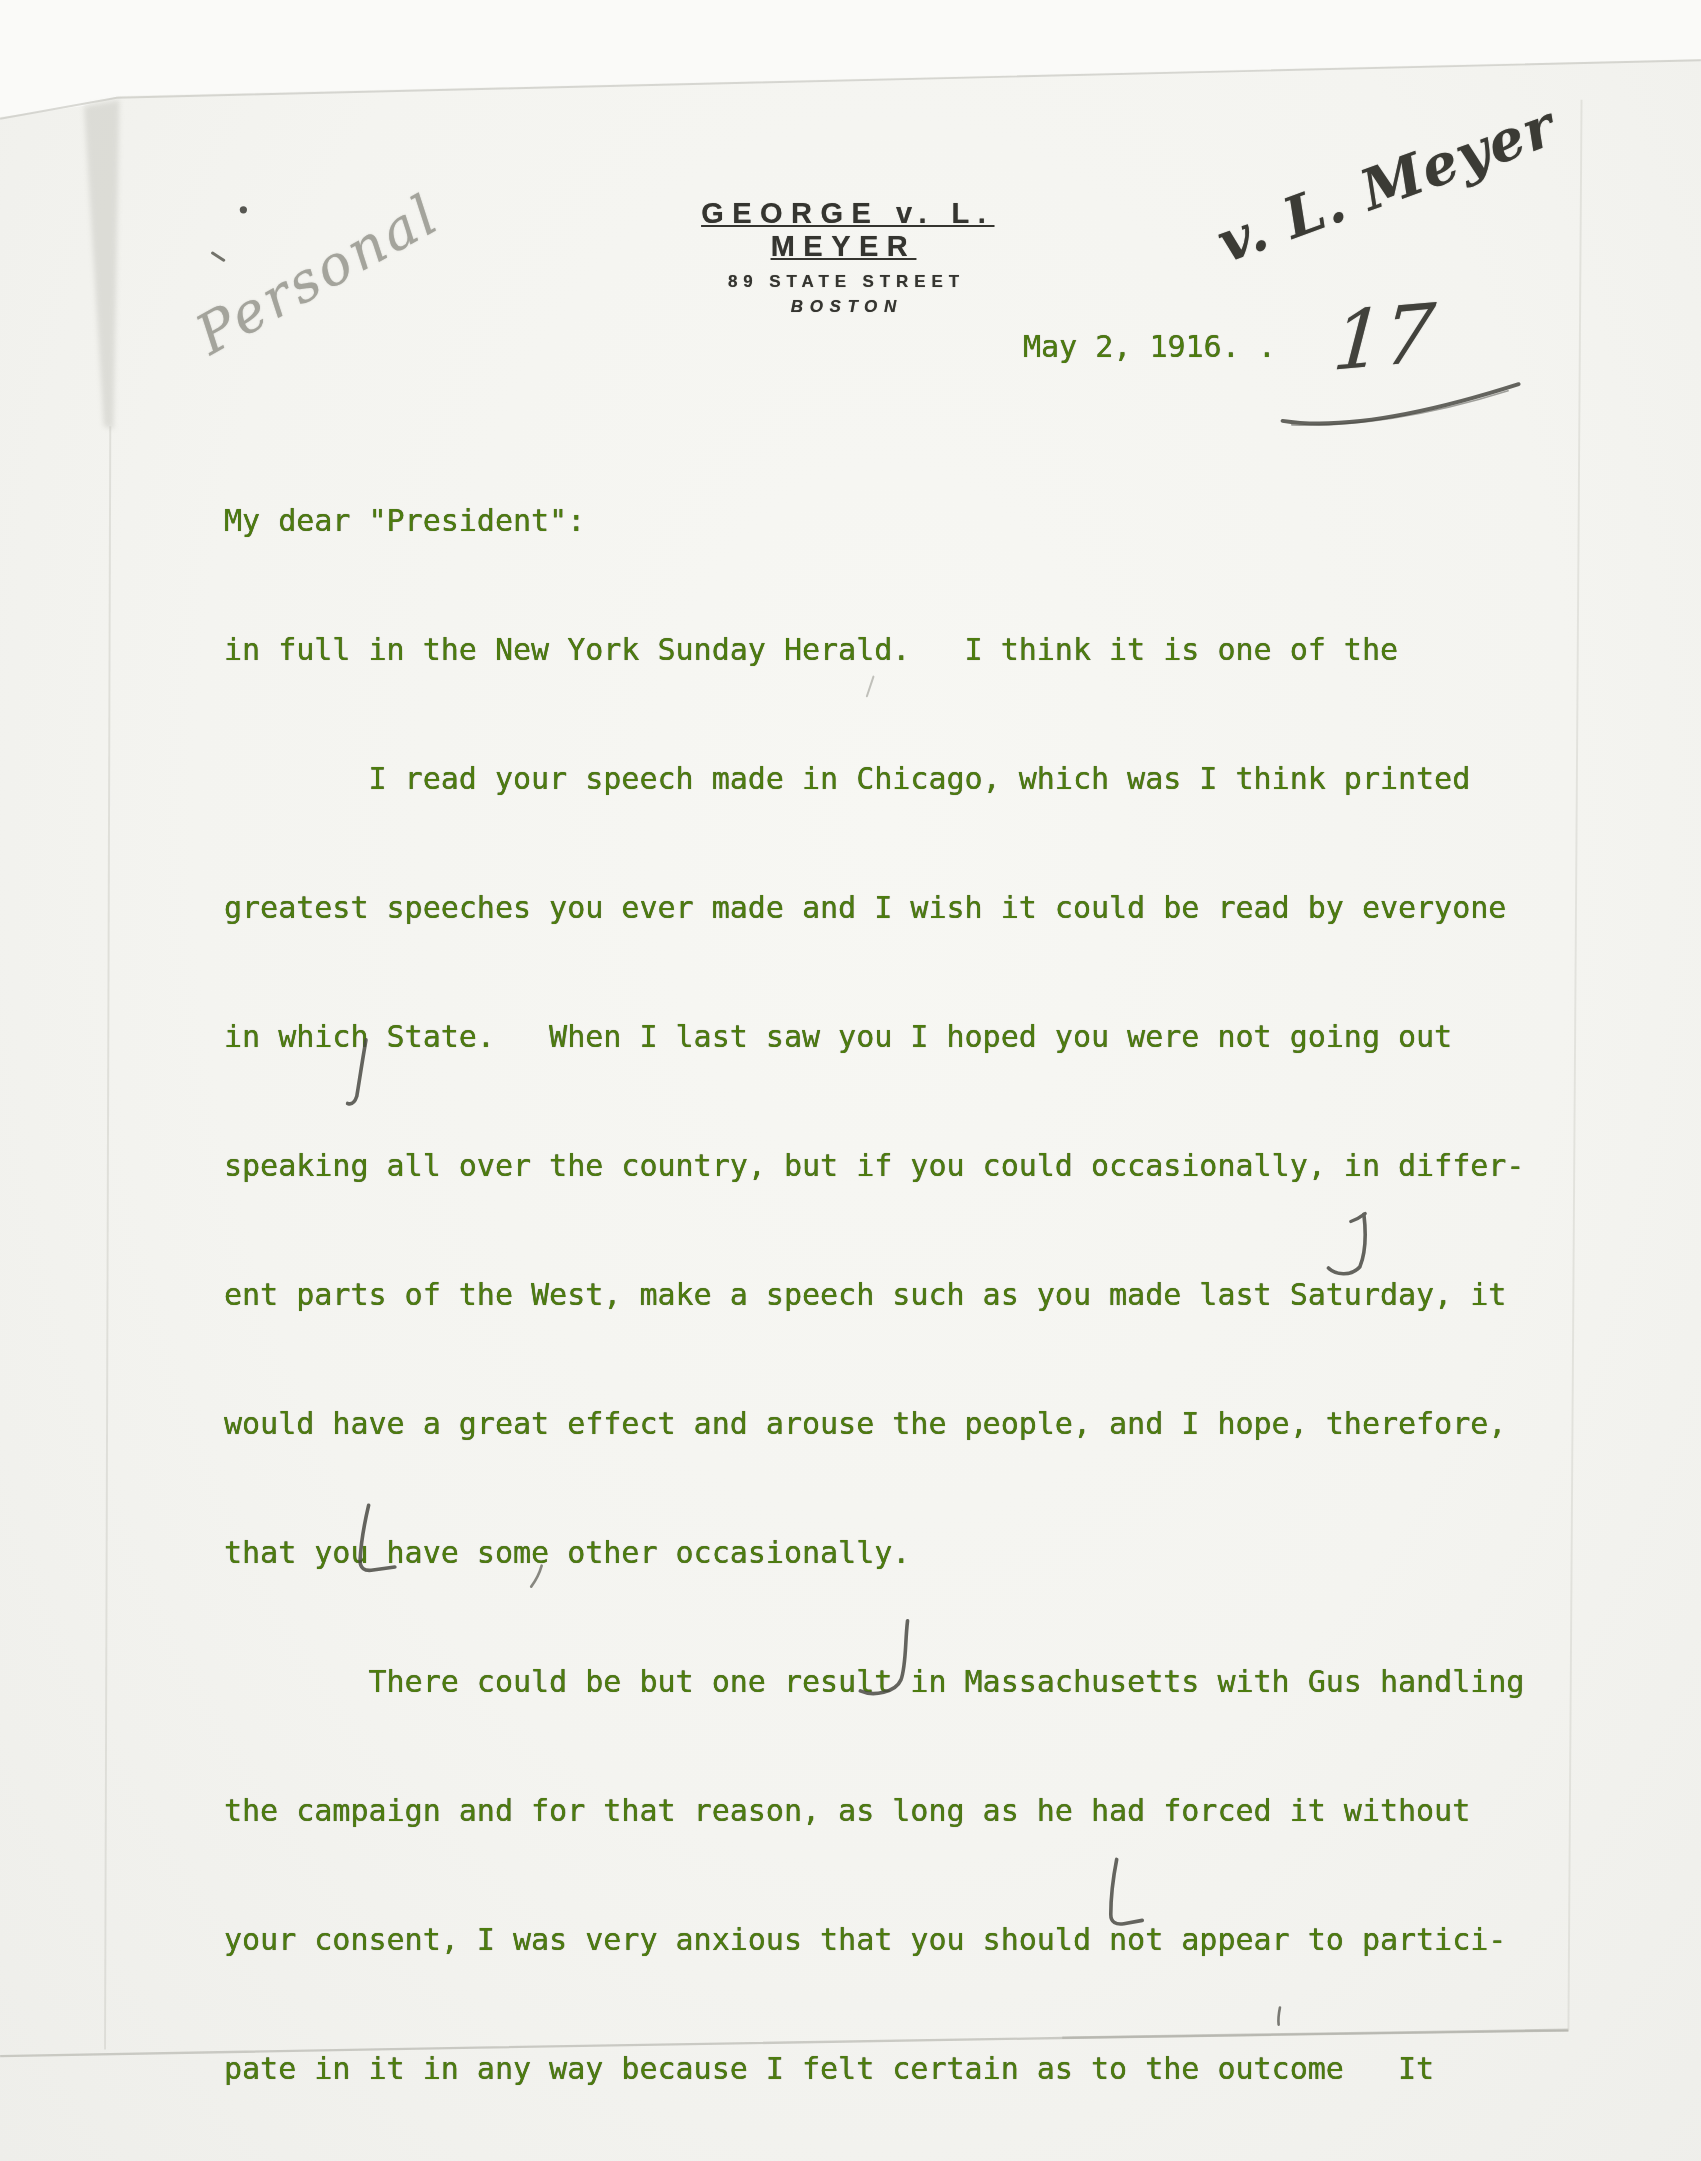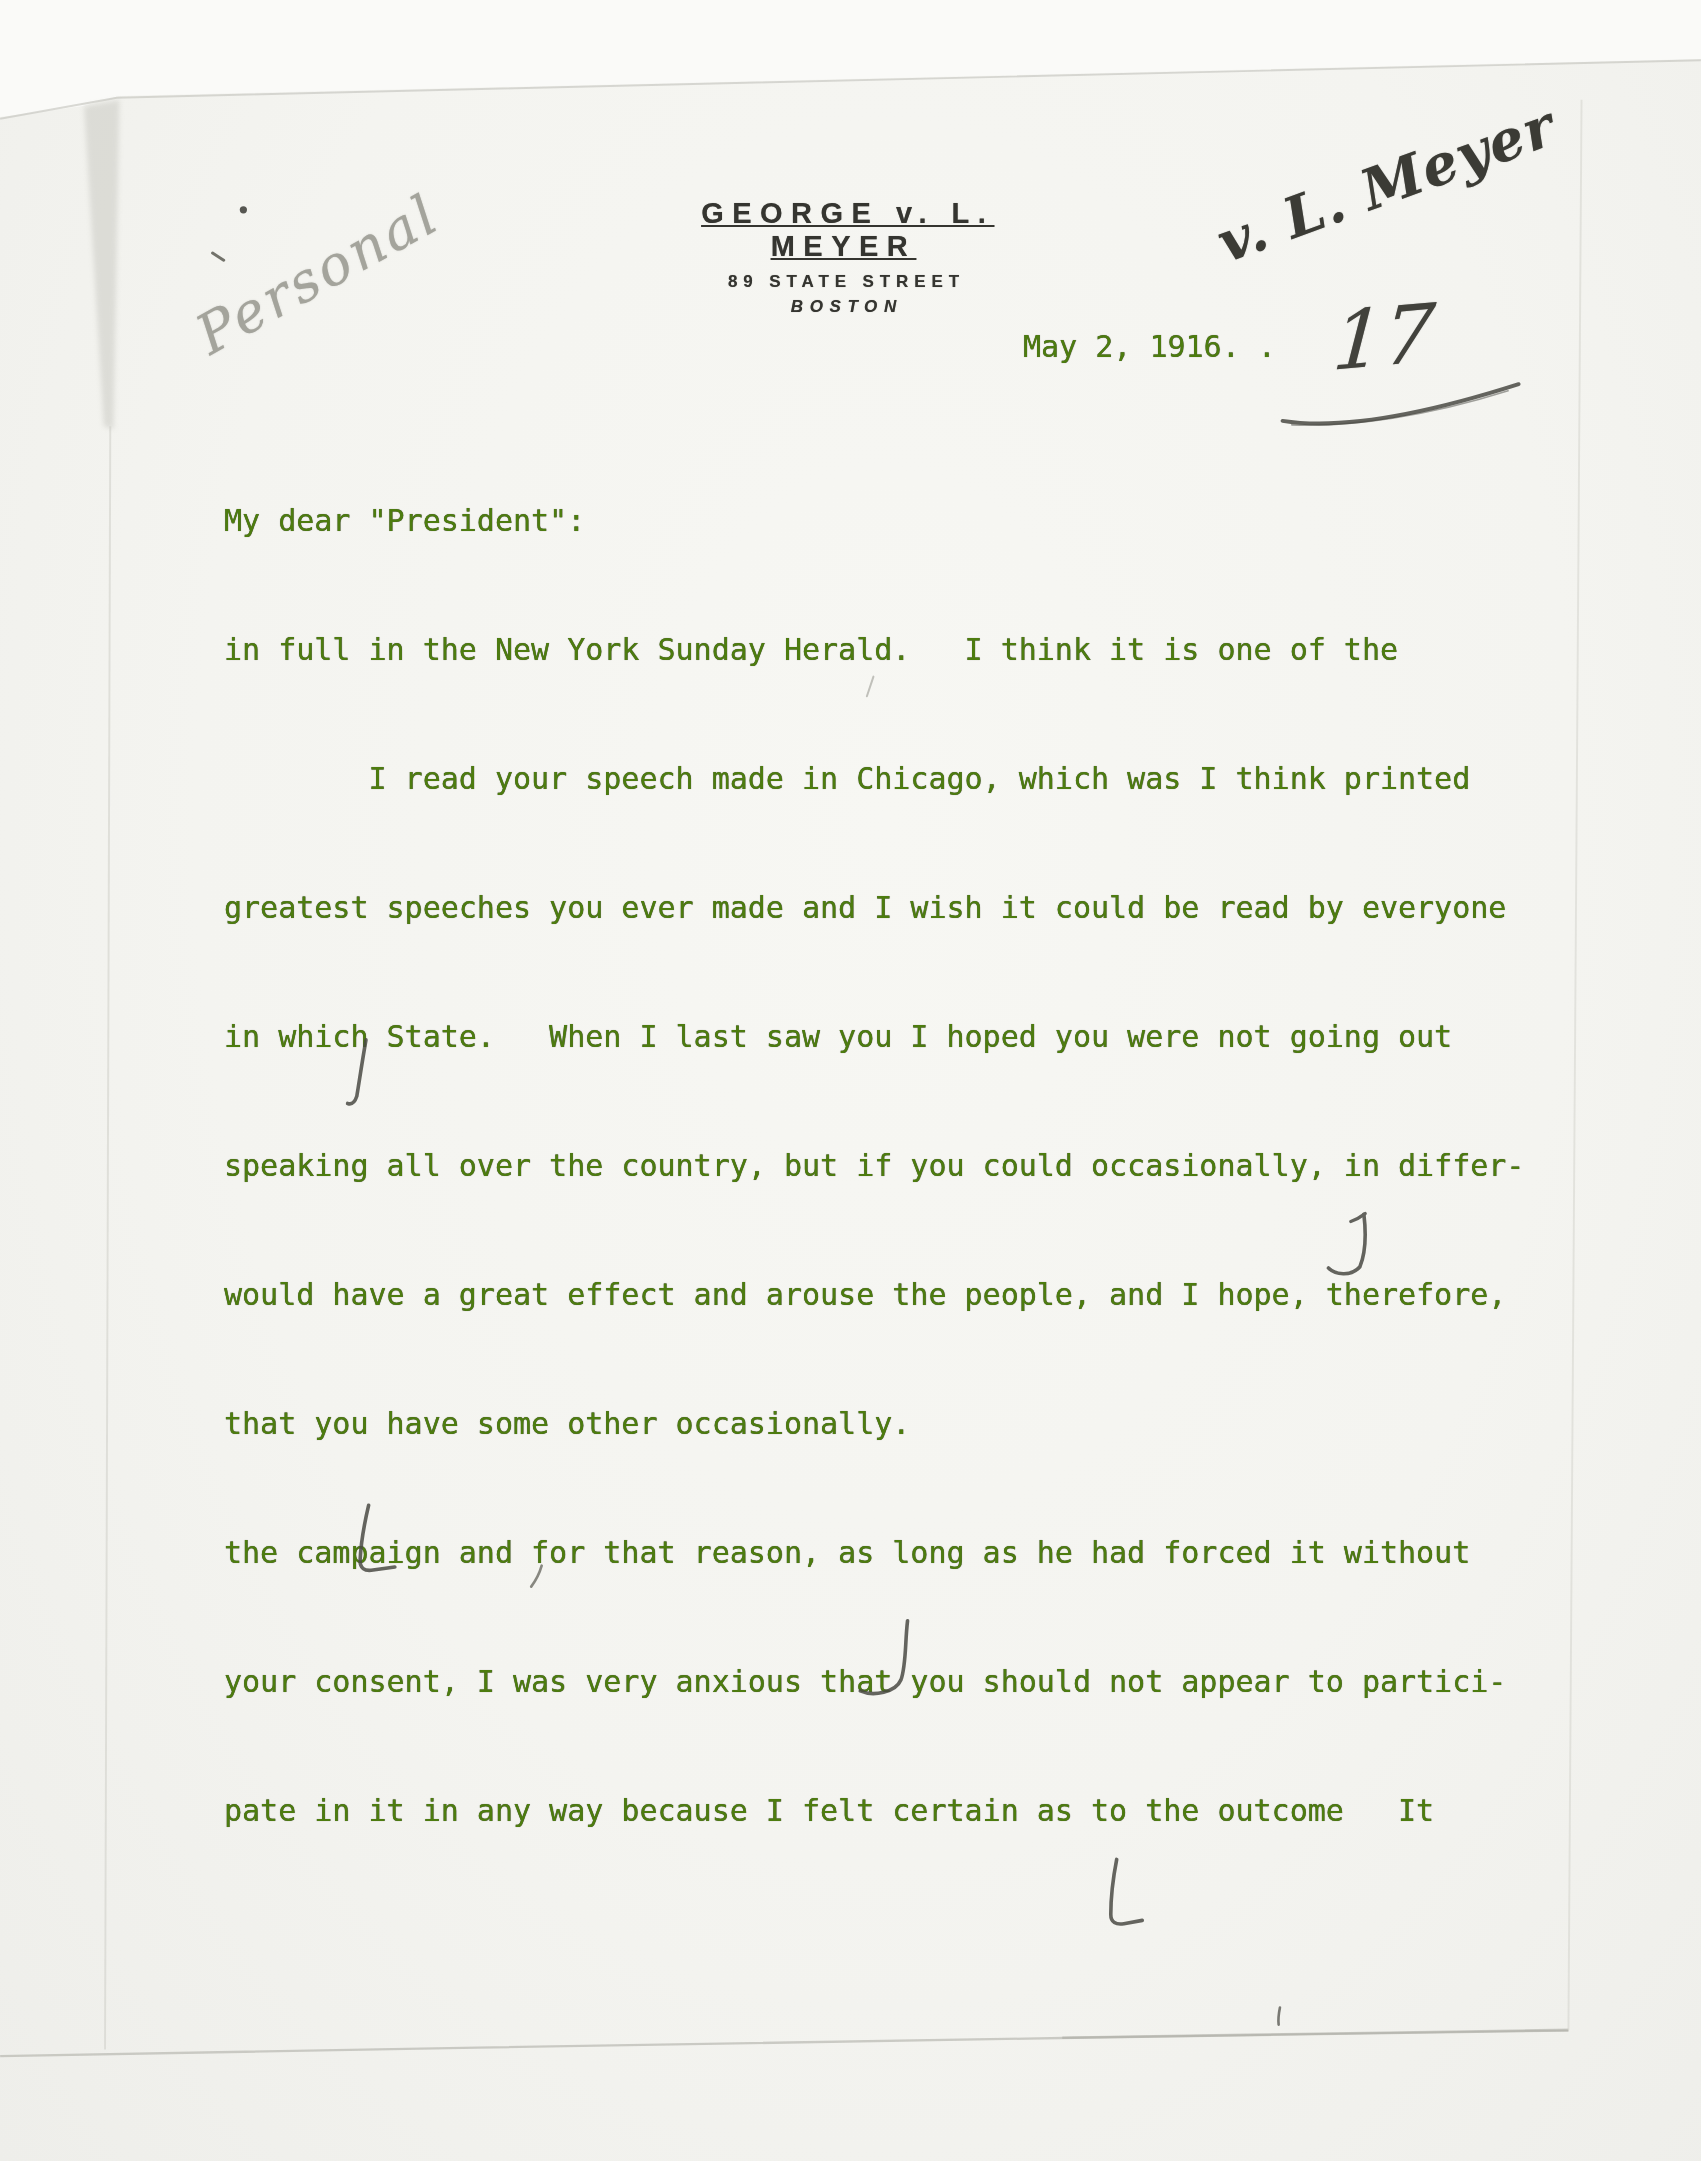--- a/index.html
+++ b/index.html
@@ -73,22 +73,24 @@
 <div class="hw hw-pagenum">17</div>
 
 <div class="typewritten salutation">My dear "President":</div>
 
 <div class="typewritten letter-body">
   <div class="line">in full in the New York Sunday Herald.   I think it is one of the</div>
   <div class="line">        I read your speech made in Chicago, which was I think printed</div>
   <div class="line">greatest speeches you ever made and I wish it could be read by everyone</div>
   <div class="line">in which State.   When I last saw you I hoped you were not going out</div>
   <div class="line">speaking all over the country, but if you could occasionally, in differ-</div>
+  <div class="line">ent parts of the West, make a speech such as you made last Saturday, it</div>
   <div class="line">would have a great effect and arouse the people, and I hope, therefore,</div>
   <div class="line">that you have some other occasionally.</div>
+  <div class="line">        There could be but one result in Massachusetts with Gus handling</div>
   <div class="line">the campaign and for that reason, as long as he had forced it without</div>
   <div class="line">your consent, I was very anxious that you should not appear to partici-</div>
   <div class="line">pate in it in any way because I felt certain as to the outcome   It</div>
   
   
   
   
   
   
   

